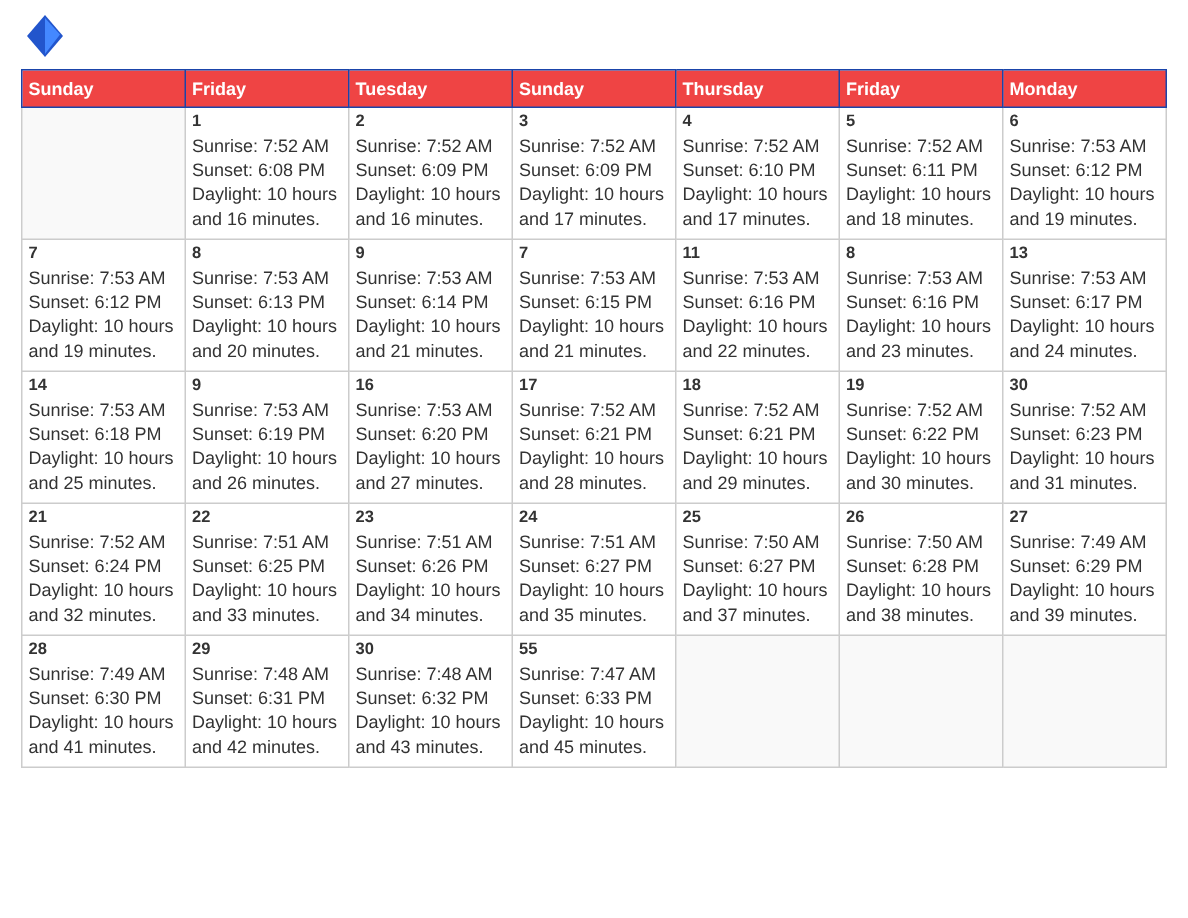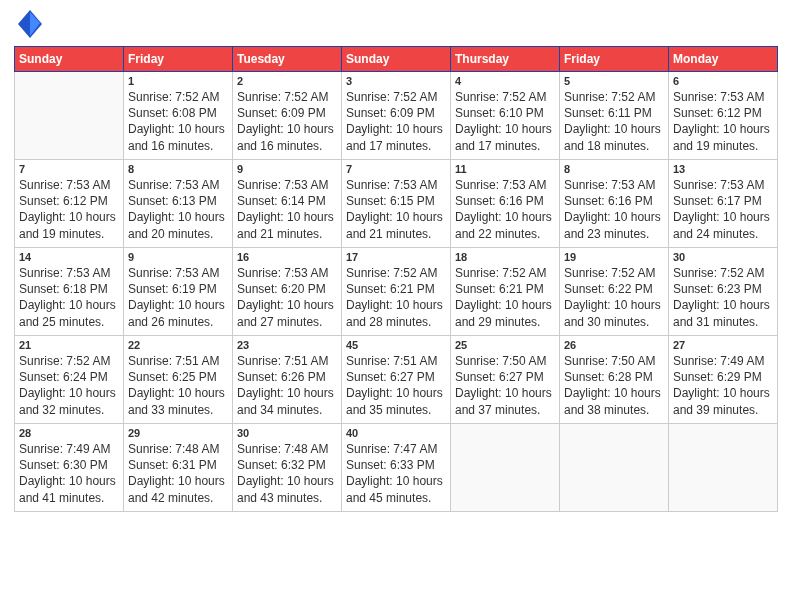--- a/index.html
+++ b/index.html
@@ -223,21 +223,21 @@
           </td>
           <td>
             <span class="day-num">22</span>
             <div class="day-info">Sunrise: 7:51 AM<br>Sunset: 6:25 PM<br>Daylight: 10 hours<br>and 33 minutes.</div>
           </td>
           <td>
             <span class="day-num">23</span>
             <div class="day-info">Sunrise: 7:51 AM<br>Sunset: 6:26 PM<br>Daylight: 10 hours<br>and 34 minutes.</div>
           </td>
           <td>
-            <span class="day-num">45</span>
+            <span class="day-num">24</span>
             <div class="day-info">Sunrise: 7:51 AM<br>Sunset: 6:27 PM<br>Daylight: 10 hours<br>and 35 minutes.</div>
           </td>
           <td>
             <span class="day-num">25</span>
             <div class="day-info">Sunrise: 7:50 AM<br>Sunset: 6:27 PM<br>Daylight: 10 hours<br>and 37 minutes.</div>
           </td>
           <td>
             <span class="day-num">26</span>
             <div class="day-info">Sunrise: 7:50 AM<br>Sunset: 6:28 PM<br>Daylight: 10 hours<br>and 38 minutes.</div>
           </td>
@@ -253,21 +253,21 @@
           </td>
           <td>
             <span class="day-num">29</span>
             <div class="day-info">Sunrise: 7:48 AM<br>Sunset: 6:31 PM<br>Daylight: 10 hours<br>and 42 minutes.</div>
           </td>
           <td>
             <span class="day-num">30</span>
             <div class="day-info">Sunrise: 7:48 AM<br>Sunset: 6:32 PM<br>Daylight: 10 hours<br>and 43 minutes.</div>
           </td>
           <td>
-            <span class="day-num">40</span>
+            <span class="day-num">55</span>
             <div class="day-info">Sunrise: 7:47 AM<br>Sunset: 6:33 PM<br>Daylight: 10 hours<br>and 45 minutes.</div>
           </td>
           <td class="empty-cell"></td>
           <td class="empty-cell"></td>
           <td class="empty-cell"></td>
         </tr>
       </tbody>
   </table>
 </div>
 

